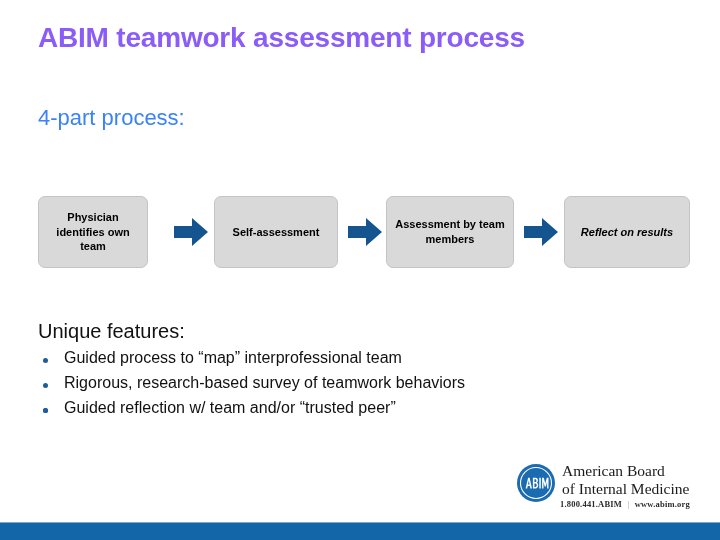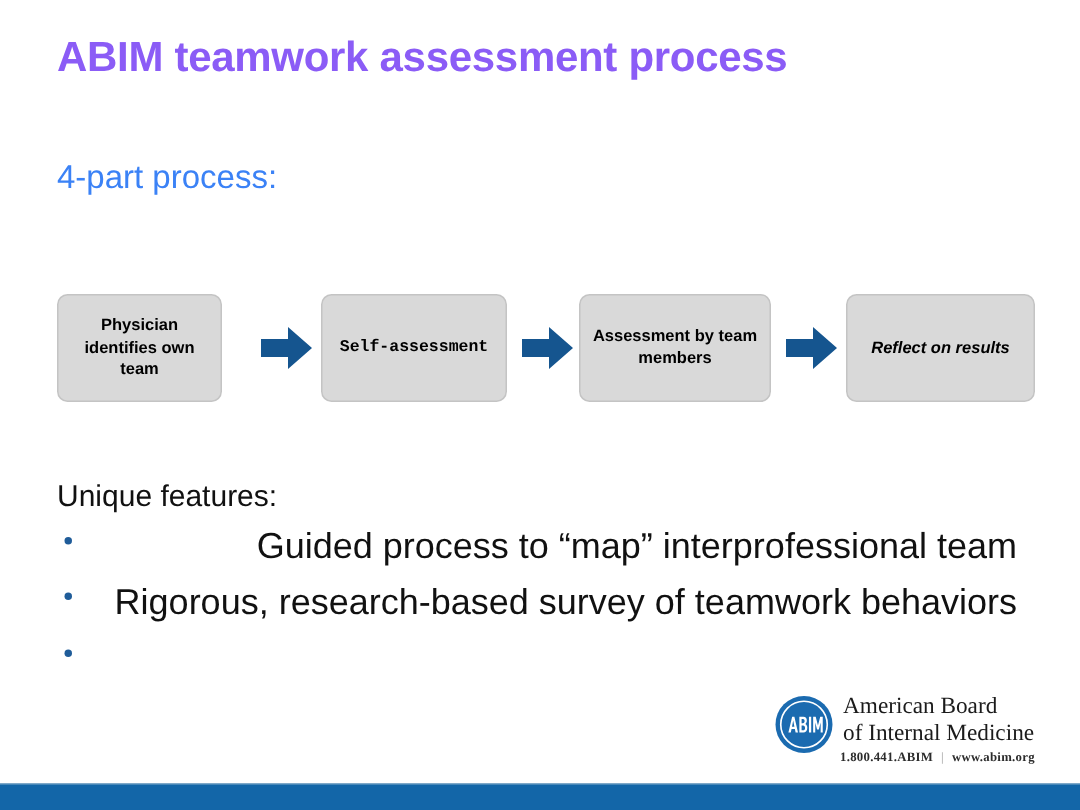--- a/index.html
+++ b/index.html
@@ -57,21 +57,21 @@
     align-items: center;
     justify-content: center;
     text-align: center;
     padding: 2px 6px;
     font-size: 11px;
     font-weight: bold;
     color: #000000;
     line-height: 1.32;
   }
   .process-box.b0 { left: 2px;   width: 110px; }
-  .process-box.b1 { left: 178px; width: 124px; font-family: Liberation Mono, monospace; }
+  .process-box.b1 { left: 178px; width: 124px; }
   .process-box.b2 { left: 350px; width: 128px; }
   .process-box.b3 { left: 528px; width: 126px; font-style: italic; }
 
   .process-arrow {
     position: absolute;
     top: 20px;
     width: 34px;
     height: 32px;
     color: #15558f;
   }
@@ -94,25 +94,24 @@
     white-space: nowrap;
   }
   .bullet-list {
     list-style: none;
     margin: 0;
     padding: 0;
   }
   .bullet-item {
     position: relative;
     padding-left: 26px;
-    font-size: 24px;
+    font-size: 16px;
     color: #111111;
     line-height: 1.56;
     white-space: nowrap;
-    text-align: right;
   }
   .bullet-dot {
     position: absolute;
     left: 5px;
     top: 12px;
     width: 5px;
     height: 5px;
     border-radius: 50%;
     background: #1f5c99;
   }
@@ -222,20 +221,24 @@
     <li class="bullet-item">
       <span class="bullet-dot"></span>
       <span>Guided process to “map” interprofessional team</span>
     </li>
     <li class="bullet-item">
       <span class="bullet-dot"></span>
       <span>Rigorous, research-based survey of teamwork behaviors</span>
     </li>
     <li class="bullet-item">
       <span class="bullet-dot"></span>
+    </li>
+    <li class="bullet-item">
+      <span class="bullet-dot"></span>
+      <span>Guided reflection w/ team and/or “trusted peer”</span>
     </li>
   </ul>
 </div>
 
 <div class="logo">
   <div class="logo-mark">
     <svg viewBox="0 0 40 40" xmlns="http://www.w3.org/2000/svg" aria-hidden="true">
       <circle cx="20" cy="20" r="19" fill="#1b6bb0"></circle>
       <circle cx="20" cy="20" r="15.5" fill="none" stroke="#ffffff" stroke-width="1.1"></circle>
       <g fill="#ffffff">

